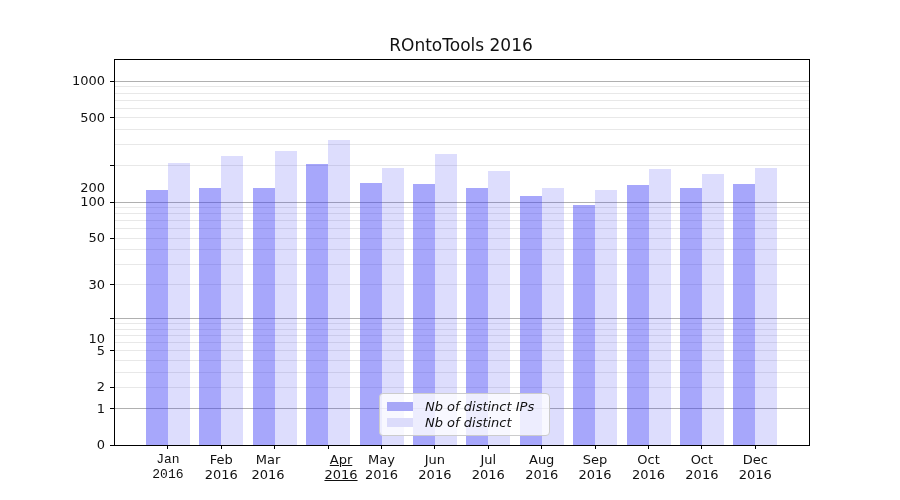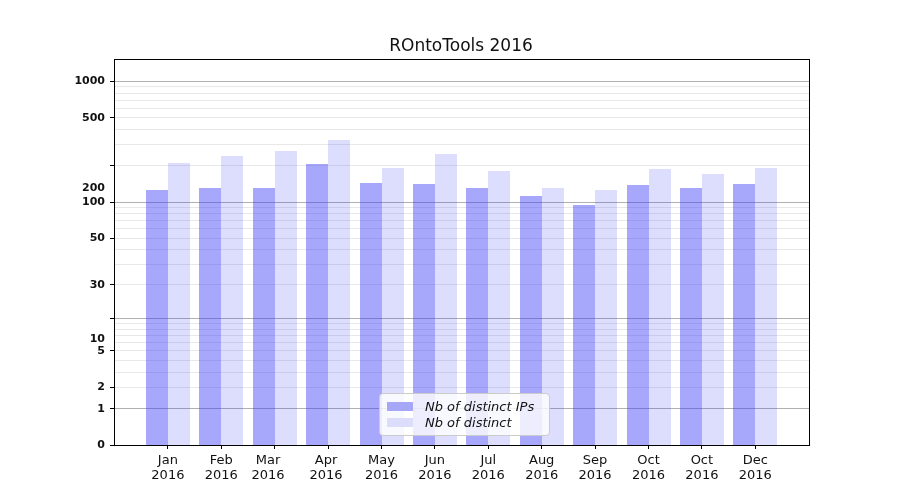--- a/index.html
+++ b/index.html
@@ -37,21 +37,21 @@
   .gridline.major { background: #b0b0b0; }
 
   .bar { position: absolute; }
 
   .ytick {
     position: absolute; left: -5px; width: 4px; height: 1px; background: #000000;
   }
   .ytick-label {
     position: absolute; left: -64px; width: 54px;
     text-align: right;
-    font-size: 11px; line-height: 14px; color: #111111; font-weight: bold;
+    font-size: 13px; line-height: 14px; color: #111111;
   }
   .xtick {
     position: absolute; top: 385px; width: 1px; height: 4px; background: #000000;
   }
   .xtick-label {
     position: absolute; top: 392px; width: 60px;
     text-align: center;
     font-size: 13px; line-height: 15px; color: #111111;
   }
 
@@ -156,36 +156,36 @@
       <div class="ytick-label" style="top: 171.049px;">50</div>
       <div class="ytick" style="top: 141.584px;"></div>
       <div class="ytick-label" style="top: 135.084px;">100</div>
       <div class="ytick" style="top: 105.362px;"></div>
       <div class="ytick-label" style="top: 101px; margin-top: 20px;">200</div>
       <div class="ytick" style="top: 57.2902px;"></div>
       <div class="ytick-label" style="top: 50.7902px;">500</div>
       <div class="ytick" style="top: 20.8591px;"></div>
       <div class="ytick-label" style="top: 14.3591px;">1000</div>
       <div class="xtick" style="left: 52.4px;"></div>
-      <div class="xtick-label" style="left: 22.9px;">
+      <div class="xtick-label" style="left: 22.9px; font-family: Liberation Mono, monospace;">
         <div>Jan</div>
         <div>2016</div>
       </div>
       <div class="xtick" style="left: 105.8px;"></div>
       <div class="xtick-label" style="left: 76.3px;">
         <div>Feb</div>
         <div>2016</div>
       </div>
       <div class="xtick" style="left: 159.2px;"></div>
       <div class="xtick-label" style="left: 123px;">
         <div>Mar</div>
         <div>2016</div>
       </div>
       <div class="xtick" style="left: 212.6px;"></div>
-      <div class="xtick-label" style="left: 181px;">
+      <div class="xtick-label" style="left: 196px; text-decoration: underline;">
         <div>Apr</div>
         <div>2016</div>
       </div>
       <div class="xtick" style="left: 266px;"></div>
       <div class="xtick-label" style="left: 236.5px;">
         <div>May</div>
         <div>2016</div>
       </div>
       <div class="xtick" style="left: 319.4px;"></div>
       <div class="xtick-label" style="left: 289.9px;">

